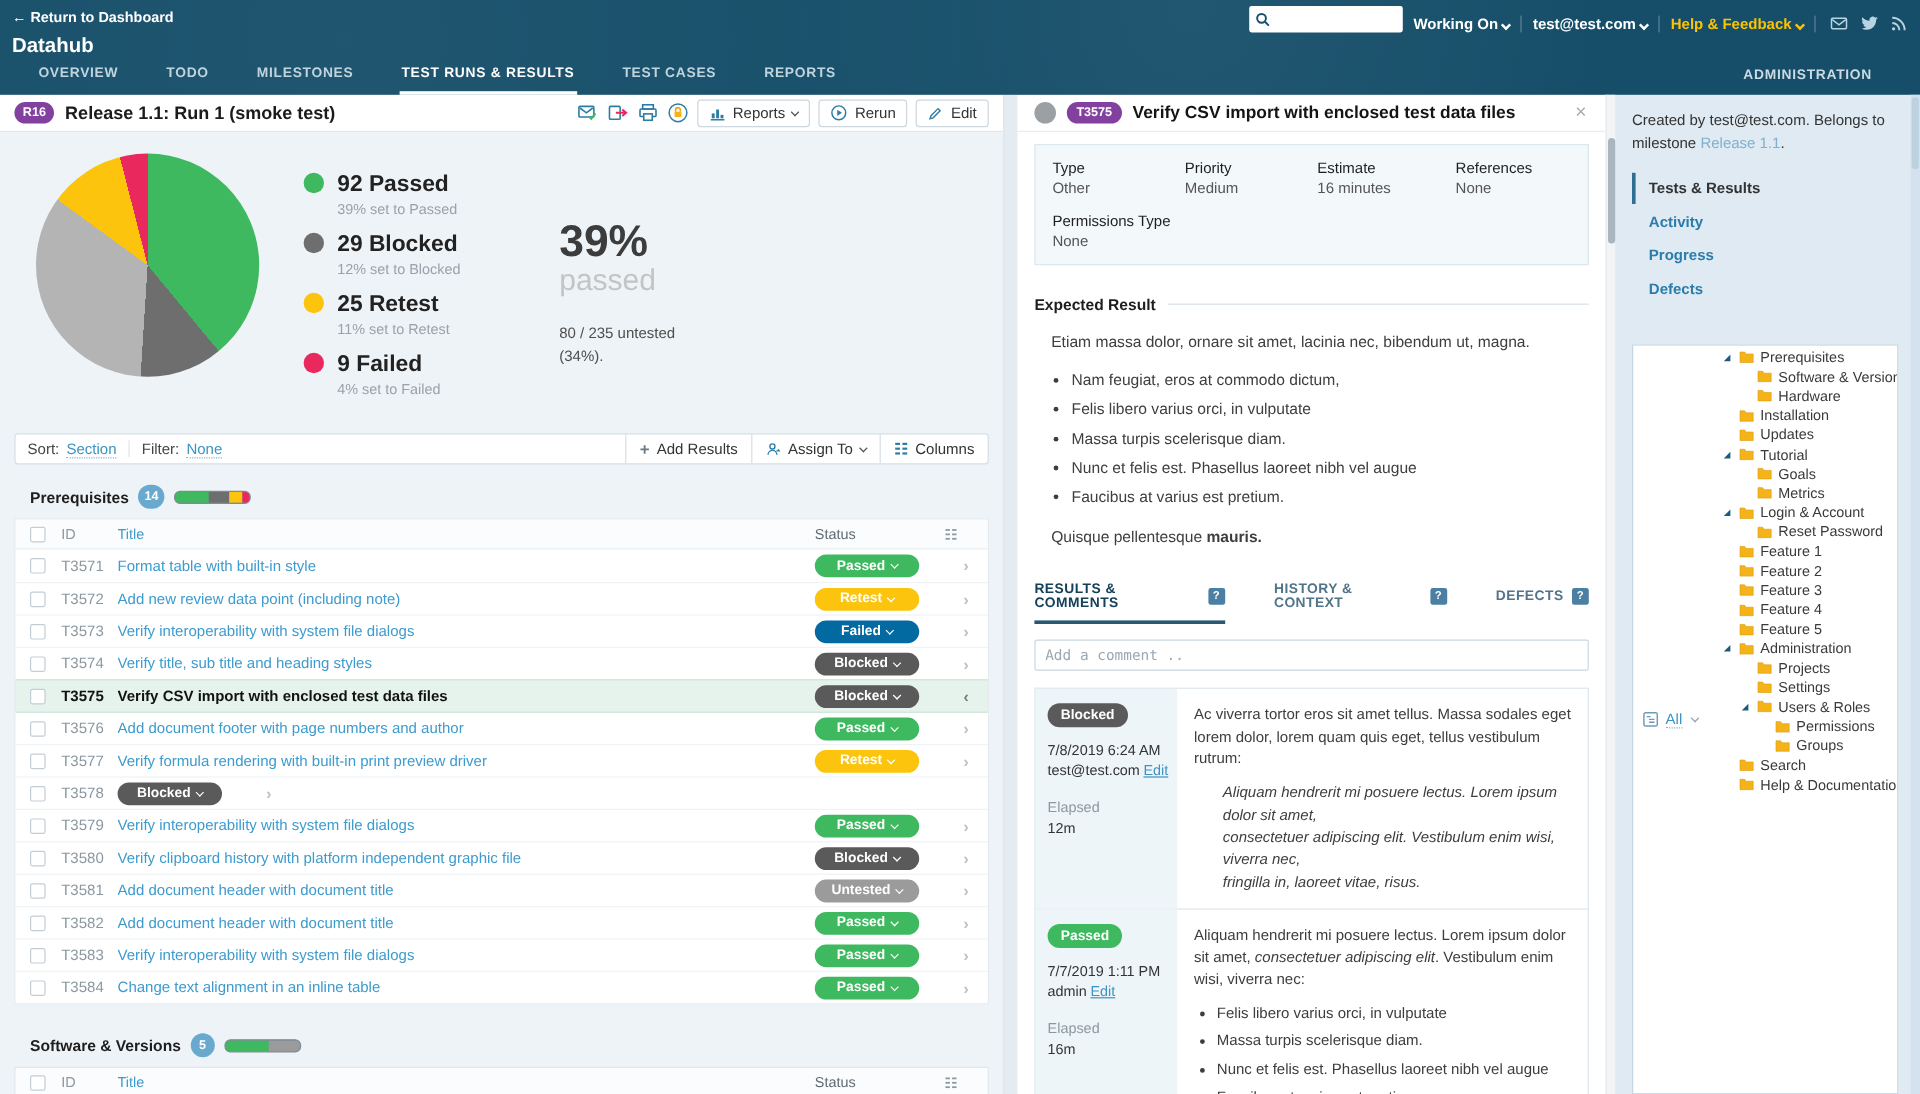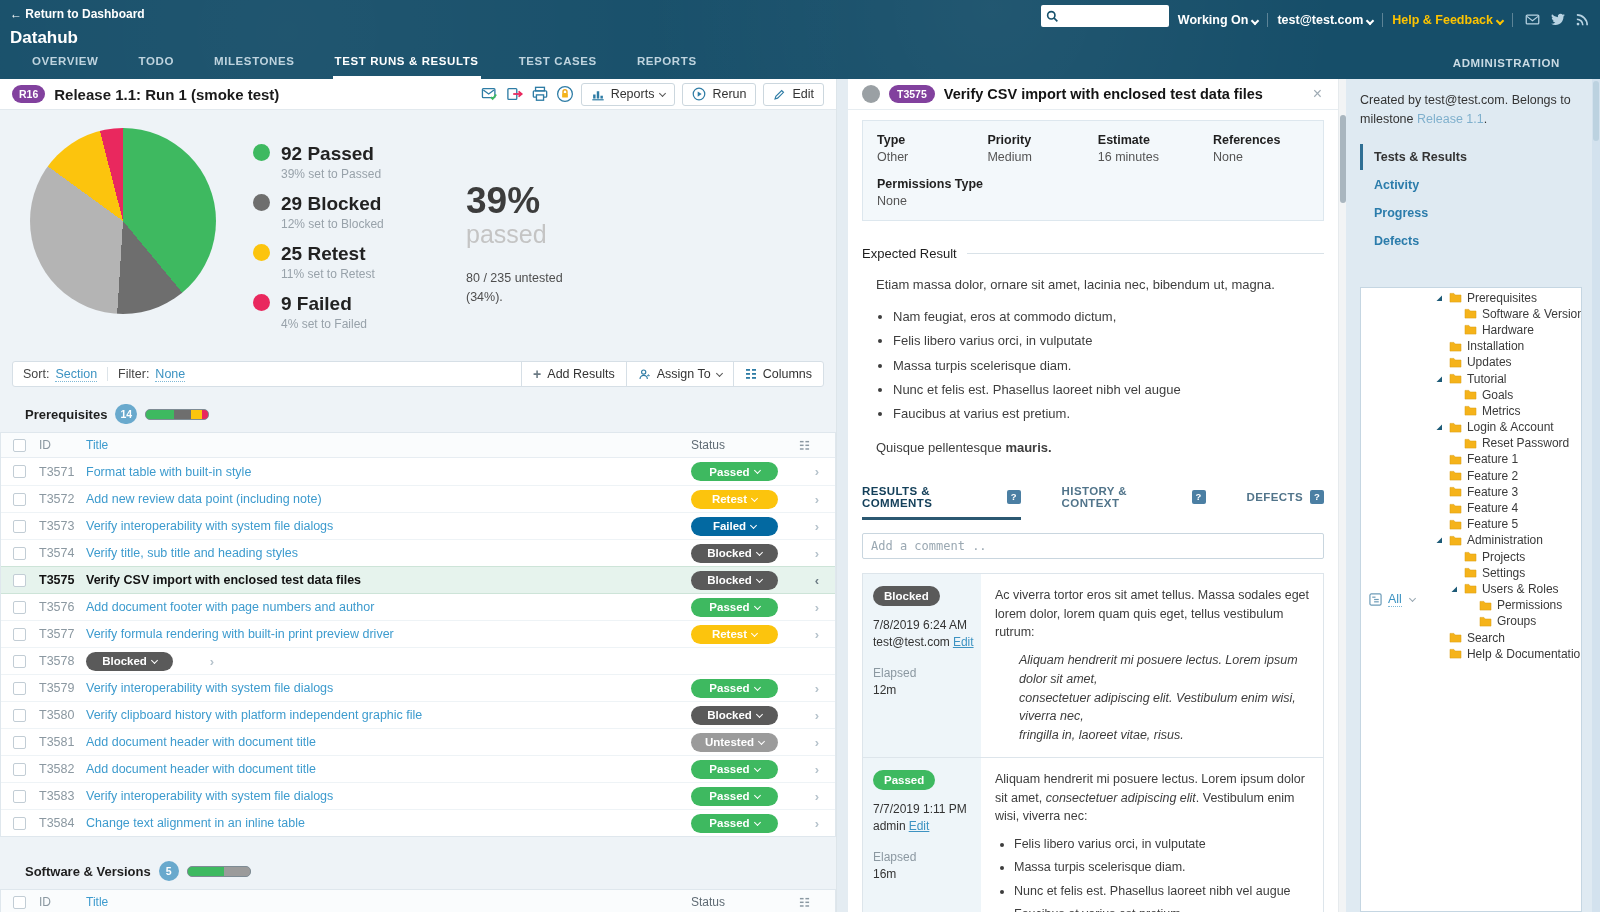--- a/index.html
+++ b/index.html
@@ -70,21 +70,21 @@
   .plus{color:#6b7a84;font-weight:bold;font-size:14px;margin-top:-1px}
 
   
   .sec-head{display:flex;align-items:center;gap:8px;margin:17px 12px 0;padding-left:13px}
   .sec-name{font-size:13px;font-weight:bold;color:#1e1e1e}
   .sec-count{min-width:20px;height:20px;border-radius:10px;background:#69a9cd;color:#fff;font-size:10.5px;font-weight:bold;display:flex;align-items:center;justify-content:center;padding:0 5px}
   .sec-bar{width:64px;height:11px;border-radius:5px;overflow:hidden;display:flex;border:1px solid #7e8b94;background:#7e8b94}
   .sec-bar i{height:100%;display:block}
 
   
-  .ttable{margin:8px 0 0;background:#fff;border:1px solid #dfe7ed}
+  .ttable{margin:8px 12px 0;background:#fff;border:1px solid #dfe7ed}
   .thead{display:flex;align-items:center;height:25px;color:#5f6b74;font-size:12px;background:#fafcfd;border-bottom:1px solid #e7edf2}
   .trow{display:flex;align-items:center;height:27px;border-top:1px solid #eef3f6;font-size:12.5px;background:#fff;cursor:pointer}
   .trow:first-of-type{border-top:none}
   .cb{width:13px;height:13px;border:1px solid #c2cdd5;border-radius:2px;background:#fff;margin-left:12px;flex-shrink:0}
   .col-id{width:60px;padding-left:13px;color:#8b98a1}
   .col-title{flex:1;color:#3d9bce;overflow:hidden;white-space:nowrap}
   .col-status{width:108px}
   .pill{width:87px;height:19px;border-radius:10px;color:#fff;font-size:11.5px;font-weight:bold;display:flex;align-items:center;justify-content:center;gap:5px;cursor:pointer}
   .pcar{width:5px;height:5px;border-right:1.5px solid #fff;border-bottom:1.5px solid #fff;transform:rotate(45deg);margin-top:-2px}
   .chev-cell{width:36px;text-align:center;color:#b5c2cb;font-size:13px;font-weight:bold}
@@ -92,24 +92,24 @@
   .trow.selected .col-id,.trow.selected .col-title{color:#121212;font-weight:bold}
   .trow.selected .chev-cell{color:#6d7c85}
 
   
   .mid-head{height:31px;display:flex;align-items:center;gap:9px;padding:0 14px;border-bottom:1px solid #e7edf1}
   .mid-circle{width:18px;height:18px;border-radius:50%;background:#9aa0a4;flex-shrink:0}
   .mid-badge{background:#82419e;color:#fff;font-size:10.5px;font-weight:bold;border-radius:10px;padding:3px 8px}
   .mid-title{font-size:14.5px;font-weight:bold;color:#141414;flex:1;white-space:nowrap;overflow:hidden}
   .mid-close{color:#9fabb4;font-size:16px;cursor:pointer;padding:0 2px}
   .meta-box{margin:10px 14px 0;background:#f3f8fb;border:1px solid #dde7ee;padding:12px 14px;display:grid;grid-template-columns:1.15fr 1.15fr 1.2fr 1fr;row-gap:13px}
-  .meta-label{font-size:12.5px;font-weight:bold;color:#1f1f1f}
+  .meta-label{font-size:12.5px;font-weight:normal;color:#1f1f1f}
   .meta-value{font-size:12.5px;color:#555;margin-top:3px}
   .exp-head{display:flex;align-items:center;margin:25px 14px 0;gap:10px}
-  .exp-title{font-size:13px;font-weight:normal;color:#1e1e1e;white-space:nowrap}
+  .exp-title{font-size:13px;font-weight:bold;color:#1e1e1e;white-space:nowrap}
   .exp-rule{flex:1;height:1px;background:#d9e2e8}
   .exp-body{margin:15px 28px 0;font-size:13px;color:#3e3e3e;line-height:1.45}
   .exp-body ul{margin:13px 0 0 17px}
   .exp-body li{margin-top:5.5px}
   .exp-outro{margin-top:15px}
   .dtabs{display:flex;gap:41px;margin:27px 14px 0}
   .dtab{display:flex;gap:7px;align-items:center;font-size:11.5px;font-weight:bold;letter-spacing:.4px;color:#51748a;padding-bottom:8px;border-bottom:3px solid transparent;cursor:pointer}
   .dtab.active{color:#14405a;border-bottom-color:#2b5871}
   .qmark{width:14px;height:14px;background:#4b7fa3;color:#fff;border-radius:2px;font-size:9.5px;font-weight:bold;display:flex;align-items:center;justify-content:center}
   .comment-input{margin:13px 14px 0;width:calc(100% - 28px);height:26px;border:1px solid #c9d6df;border-radius:2px;padding:0 8px;color:#5b6a74;font-family:"DejaVu Sans Mono",monospace;font-size:12px;outline:none}

